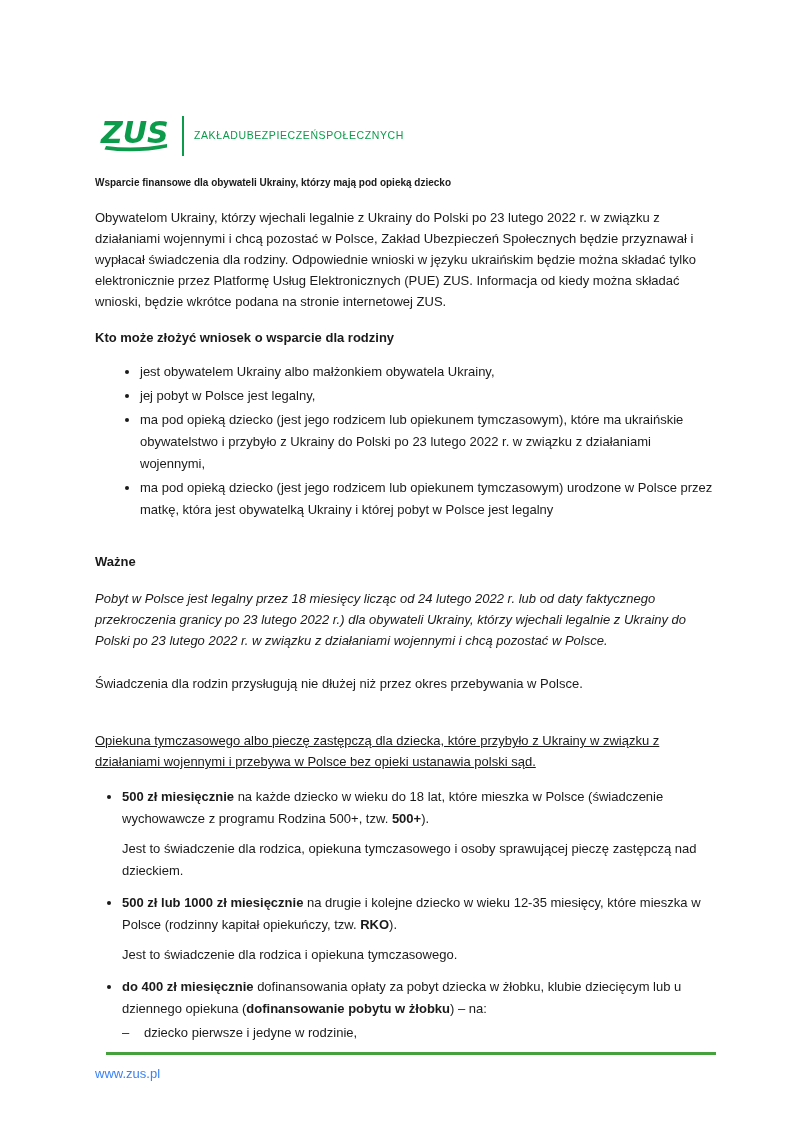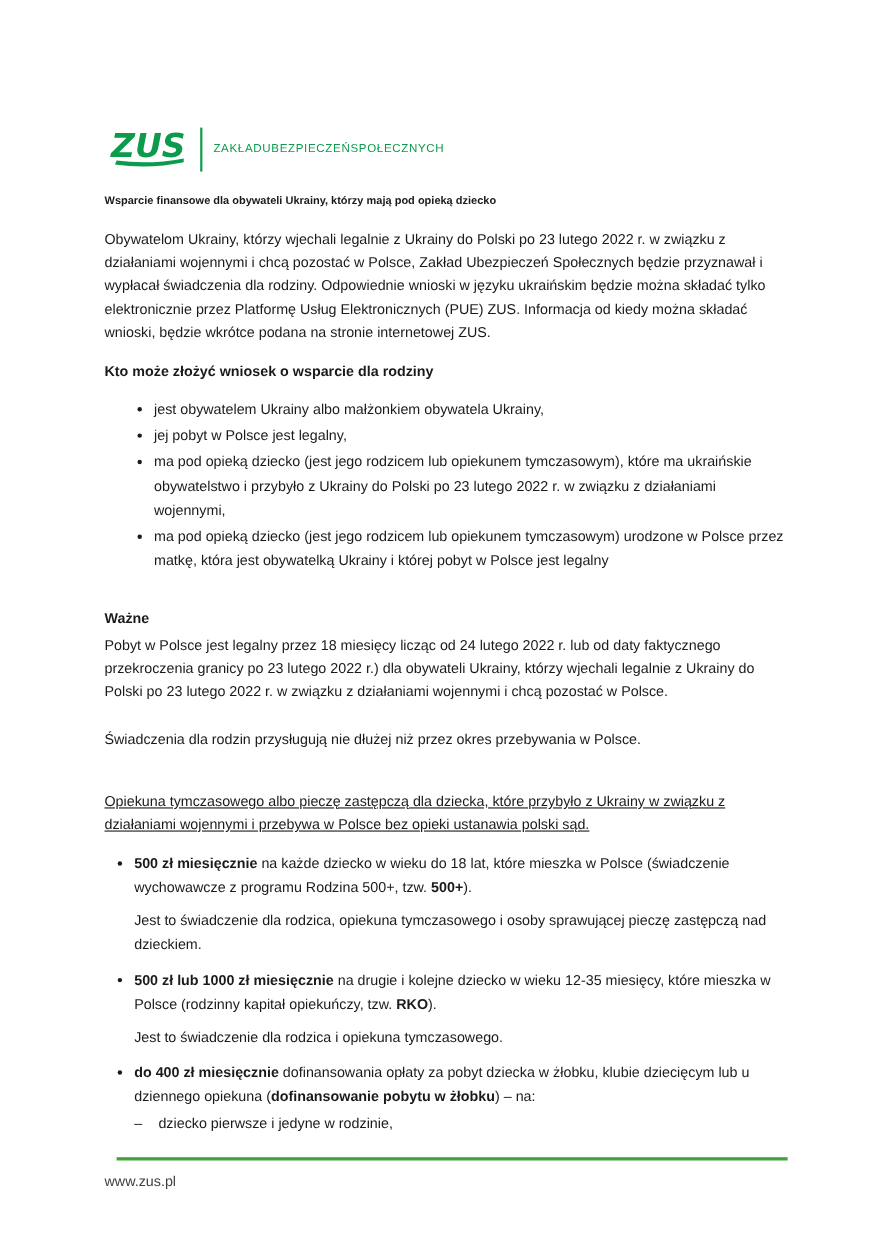--- a/index.html
+++ b/index.html
@@ -65,21 +65,21 @@
   .lead { margin-top: 9px; }
 
   ul.who-list {
     margin: 13px 0 0 0;
     padding-left: 45px;
     list-style: disc outside;
   }
   ul.who-list li { margin-top: 2px; line-height: 22px; }
 
   .important-heading { margin-top: 30px; font-weight: bold; }
-  .important-body { margin-top: 4px; }
+  .important-body { margin-top: 16px; font-style: italic; }
   .note-duration { margin-top: 22px; }
   .note-guardian { margin-top: 36px; text-decoration: underline; }
   .benefits-heading { margin-top: 30px !important; }
 
   ul.benefits-list {
     margin: 14px 0 0 0;
     padding-left: 27px;
     list-style: disc outside;
   }
   ul.benefits-list > li { margin-top: 10px; line-height: 22px; }
@@ -97,21 +97,21 @@
     left: 106px;
     width: 610px;
     height: 3px;
     background: #44a13c;
   }
   .footer-url {
     position: absolute;
     top: 1066px;
     left: 95px;
     font-size: 13px;
-    color: #404040;
+    color: #3b82f6;
   }
 </style>
 </head>
 <body>
 
 <div class="page">
 
   <div class="logo">
     <svg width="72" height="44" viewBox="0 0 72 44" aria-hidden="true">
       <text x="1" y="29" font-family="DejaVu Sans, sans-serif" font-size="30" font-weight="bold" font-style="italic" fill="#0c9b4b">ZUS</text>

